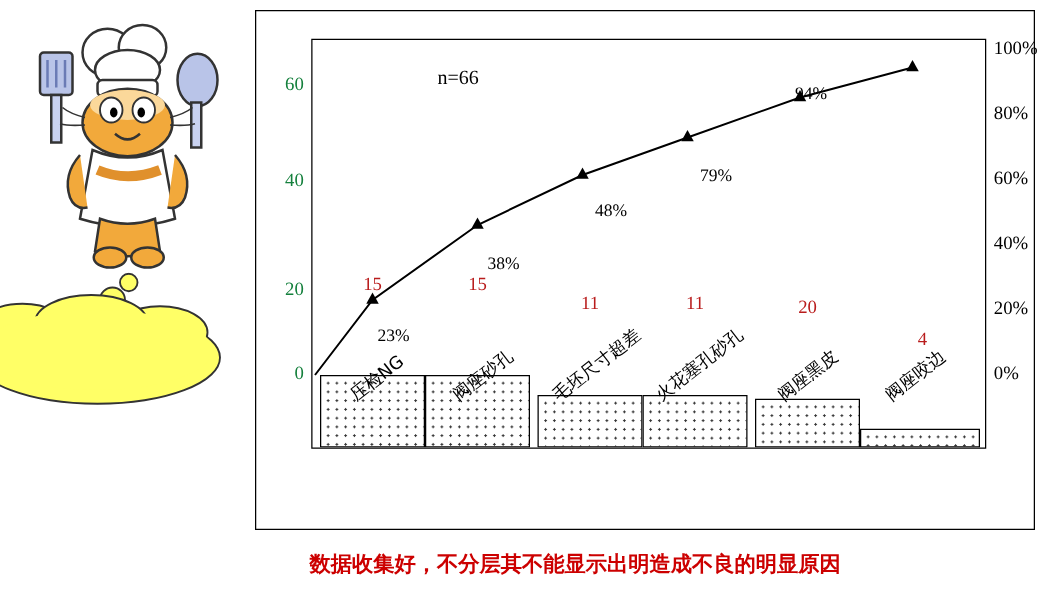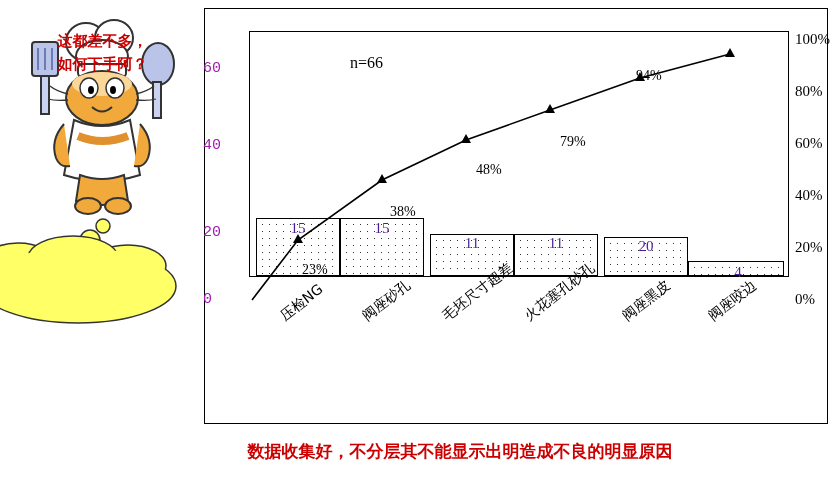--- a/index.html
+++ b/index.html
@@ -67,33 +67,34 @@
     left: 44px;   
     top: 22px;
     width: 540px;
     height: 270px;
   }
   #plot-area {
     position: absolute;
     left: 0;
     top: 0;
     width: 540px;
-    height: 246px;
+    height: 328px;
     border: 1px solid #000;
     box-sizing: border-box;
     background: #ffffff;
   }
 
   .y-axis-label {
     position: absolute;
     right: 546px;
     width: 40px;
-    font-size: 15px;
-    color: #a21caf;
-    font-family: Liberation Mono, monospace;
+    text-align: right;
+    font-size: 15px;
+    color: #15803d;
+    font-family: Liberation Serif, serif;
   }
   .y2-axis-label {
     position: absolute;
     left: 546px;
     width: 46px;
     text-align: left;
     font-size: 15px;
     color: #000;
     font-family: "Liberation Serif", serif;
   }
@@ -104,21 +105,21 @@
     border: 1px solid #000;
     box-sizing: border-box;
     background-color: #ffffff;
     background-image: radial-gradient(#333 0.8px, transparent 0.9px);
     background-size: 7px 7px;
     background-position: 2px 2px;
   }
   .bar-value {
     position: absolute;
     font-size: 15px;
-    color: #4c1d95;
+    color: #b91c1c;
     text-align: center;
     font-family: "Liberation Serif", serif;
   }
   .cum-label {
     position: absolute;
     font-size: 14px;
     color: #000;
     font-family: "Liberation Serif", serif;
     margin-top: 20px;
   }
@@ -206,22 +207,20 @@
   <svg id="thought-bubble" viewBox="0 0 205 110">
     <circle cx="125" cy="8" r="7" fill="#ffff66" stroke="#333" stroke-width="1.5"></circle>
     <circle cx="112" cy="22" r="10" fill="#ffff66" stroke="#333" stroke-width="1.5"></circle>
     <ellipse cx="100" cy="68" rx="98" ry="37" fill="#ffff66" stroke="#333" stroke-width="1.5"></ellipse>
     <ellipse cx="40" cy="45" rx="36" ry="20" fill="#ffff66" stroke="#333" stroke-width="1.5"></ellipse>
     <ellipse cx="150" cy="48" rx="38" ry="21" fill="#ffff66" stroke="#333" stroke-width="1.5"></ellipse>
     <ellipse cx="95" cy="40" rx="45" ry="22" fill="#ffff66" stroke="#333" stroke-width="1.5"></ellipse>
     <ellipse cx="100" cy="62" rx="92" ry="32" fill="#ffff66" stroke="none"></ellipse>
   </svg>
 
-  <div class="bubble-text">这都差不多，
-如何下手阿？</div>
 </div>
 
 <div id="chart-frame">
   <div id="plot-wrap">
 
     <div id="plot-area">
 
       <div id="n-label">n=66</div>
 
       <div class="bar" style="left:6px;  width:84px;  height:58px;"></div>

